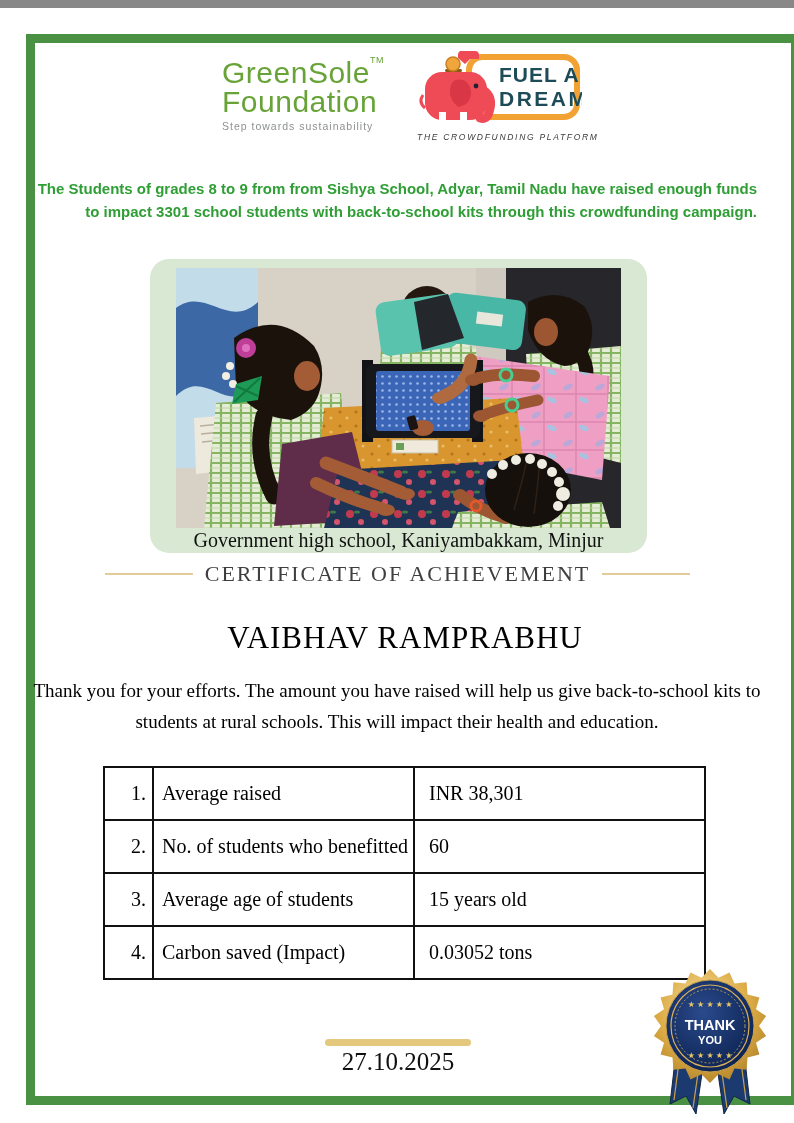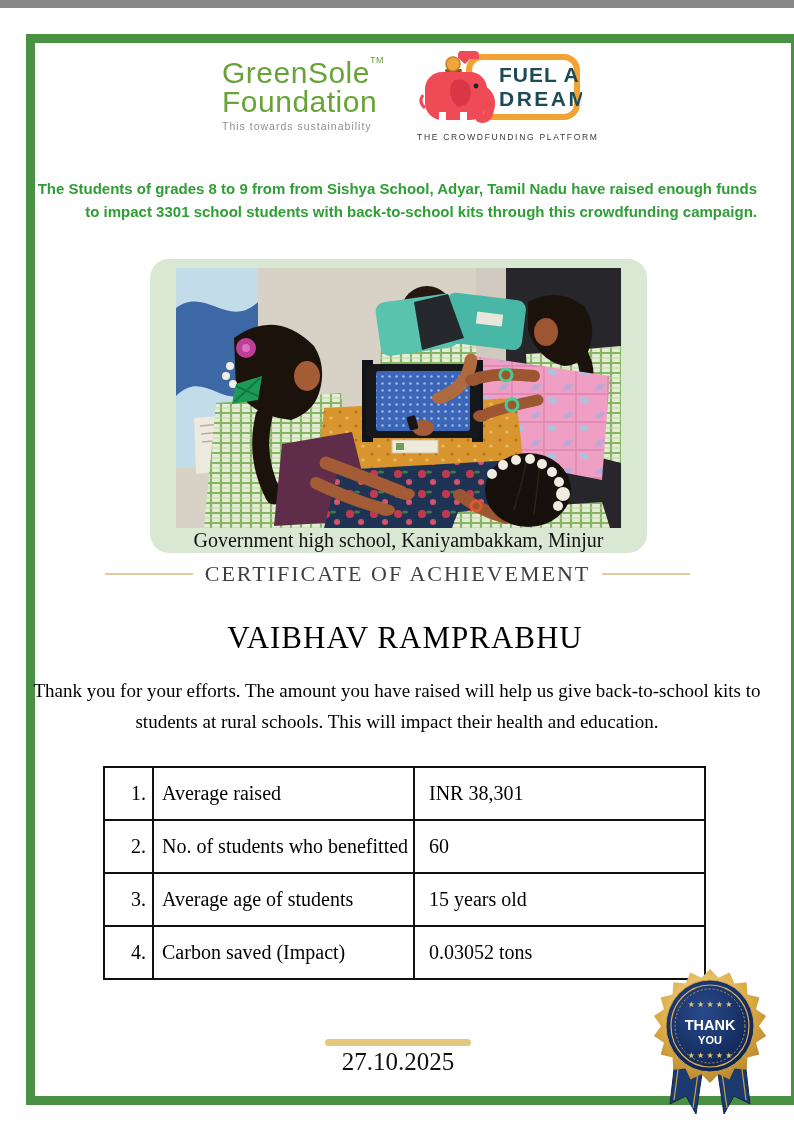--- a/index.html
+++ b/index.html
@@ -13,21 +13,21 @@
     border:9px solid #4a9143; pointer-events:none;
   }
 
   
   .gs-logo{ position:absolute; left:222px; top:50px; width:170px; }
   .gs-name,.gs-found{ font-size:30px; line-height:0.98; color:#67a337; letter-spacing:0.5px; }
   .gs-tm{ font-size:9px; vertical-align:top; position:relative; top:-2px; color:#67a337;}
   .gs-tagline{ font-size:10.5px; letter-spacing:1px; color:#8d9091; margin-top:3px; }
 
   .fad-logo{ position:absolute; left:417px; top:42px; width:165px; }
-  .fad-tagline{ font-size:8.5px; letter-spacing:1.7px; color:#3a3a3a; text-align:center; margin-top:2px; white-space:nowrap;}
+  .fad-tagline{ font-size:8.5px; letter-spacing:1.7px; color:#3a3a3a; text-align:center; margin-top:2px; white-space:nowrap;font-style:italic;}
 
   
   .announcement{
     position:absolute; top:170px; left:37px; width:720px;
     font-size:15px; font-weight:bold; color:#2f9e35;
     text-align:right; line-height:1.5;
   }
 
   
   .photo-panel{
@@ -90,21 +90,21 @@
 </style>
 </head>
 <body>
 
 <div class="page">
   <div class="frame"></div>
 
   <div class="gs-logo">
     <div class="gs-name"><span>GreenSole</span><span class="gs-tm">TM</span></div>
     <div class="gs-found">Foundation</div>
-    <div class="gs-tagline">This towards sustainability</div>
+    <div class="gs-tagline">Step towards sustainability</div>
   </div>
 
   <div class="fad-logo">
     <svg width="165" height="76" viewBox="0 0 165 76">
       <defs></defs>
       <rect x="52" y="7" width="108" height="60" rx="13" fill="#ffffff" stroke="#f2a233" stroke-width="6"></rect>
       <text x="82" y="32" font-family="Liberation Sans, sans-serif" font-weight="bold" font-size="21" fill="#1d4b58" letter-spacing="1">FUEL A</text>
       <text x="82" y="56" font-family="Liberation Sans, sans-serif" font-weight="bold" font-size="21" fill="#1d4b58" letter-spacing="2.5">DREAM</text>
 
       <path d="M6,45 Q1,52 8,58" stroke="#ef4b57" stroke-width="3" fill="none"></path>

